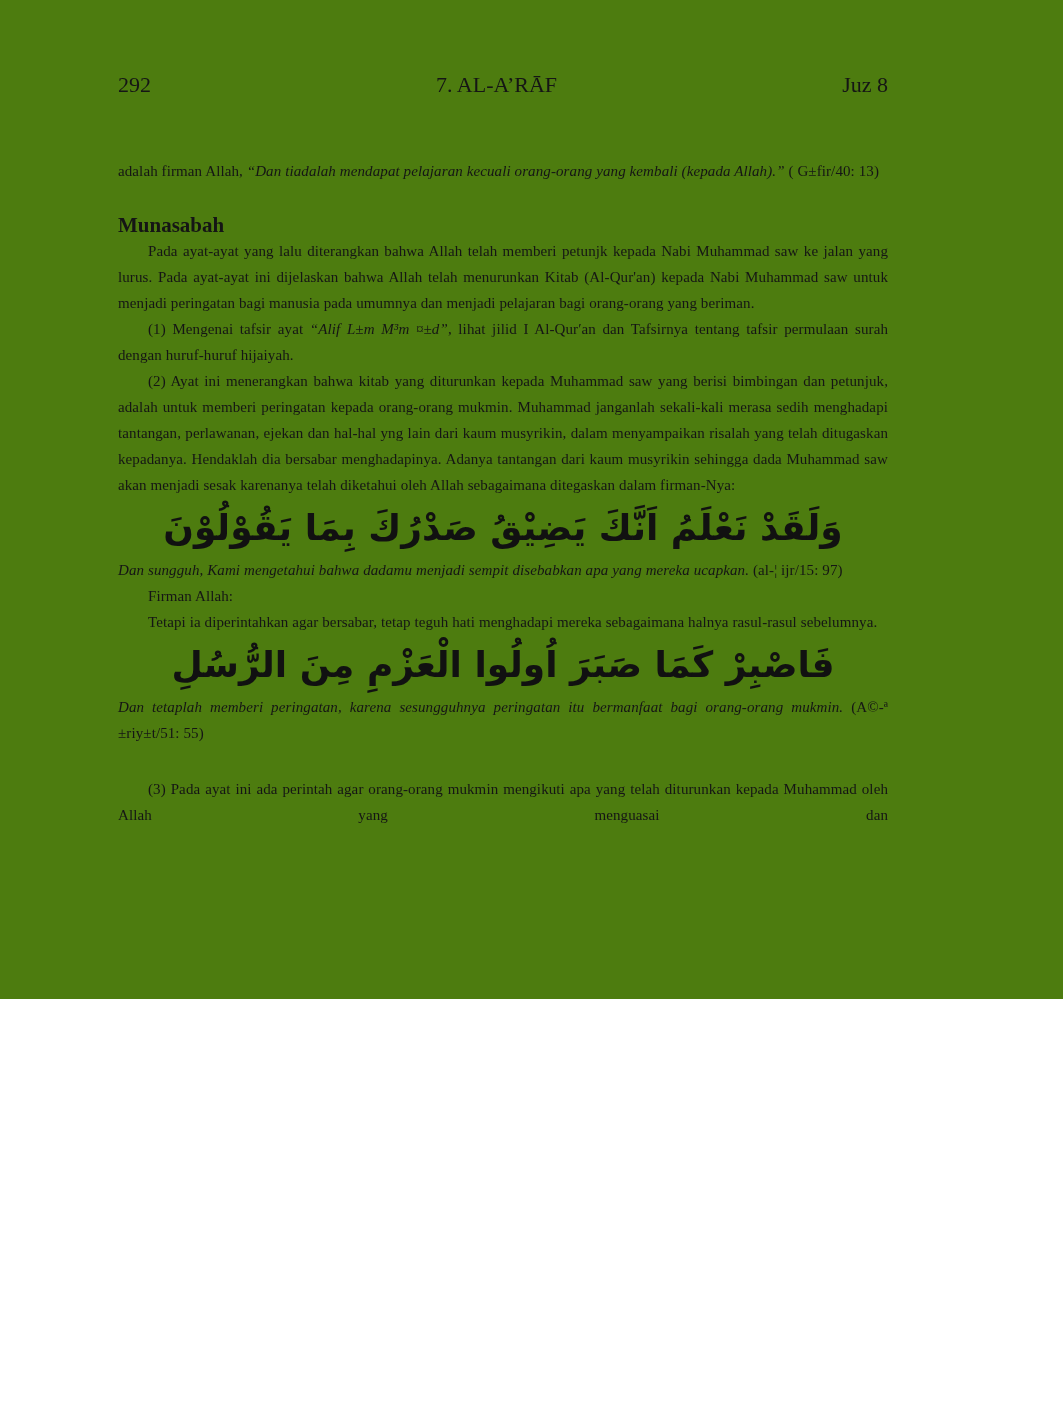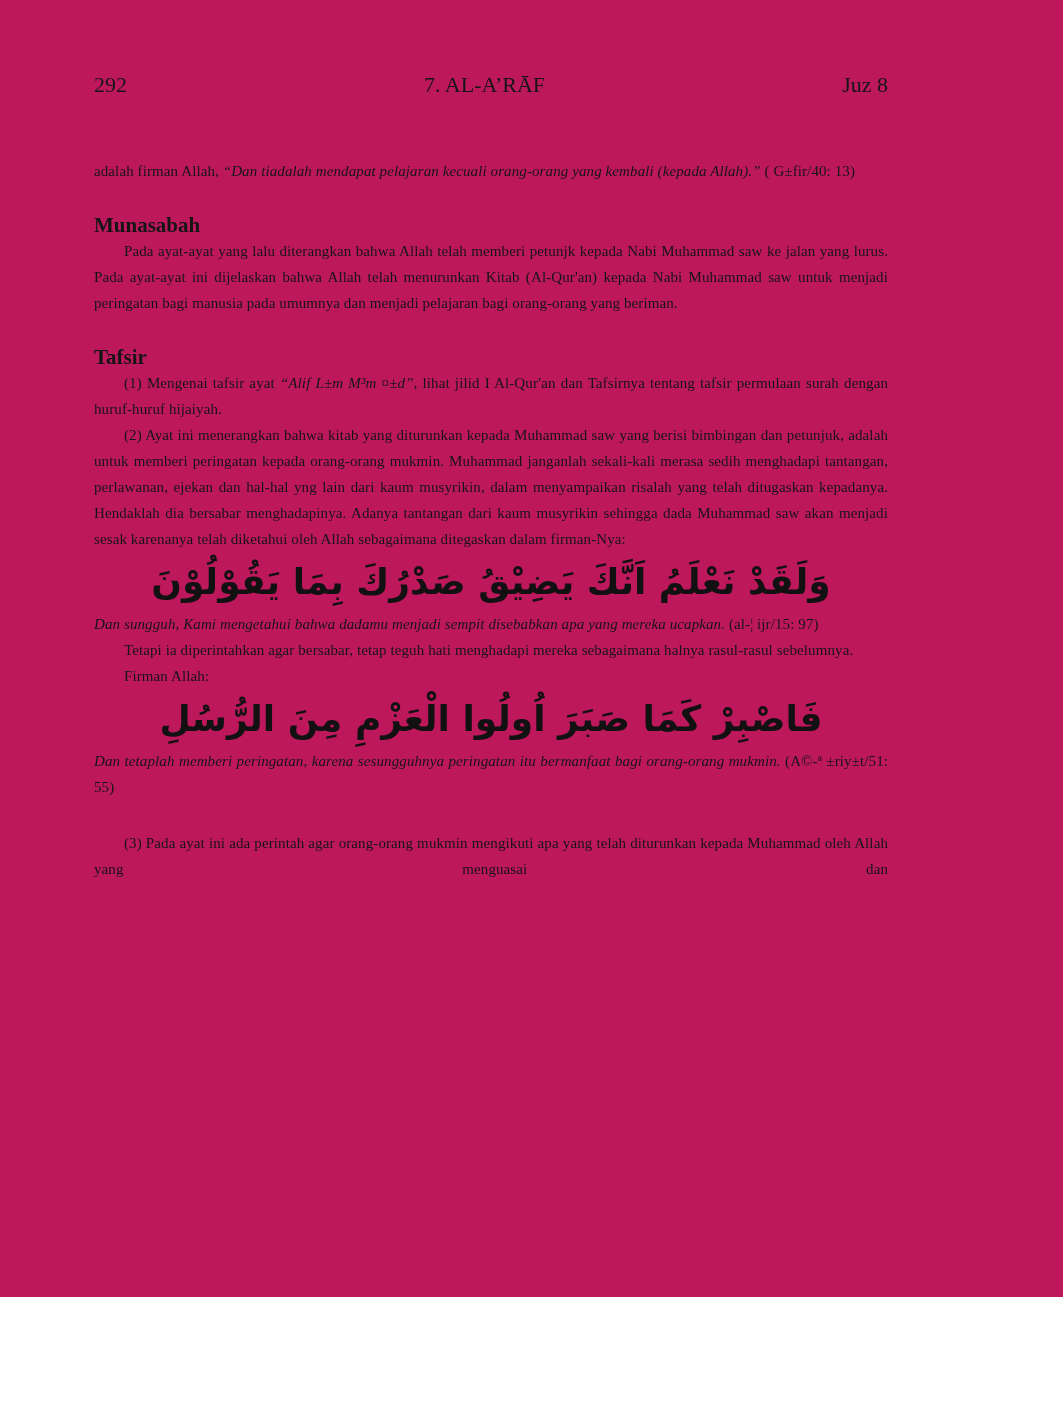--- a/index.html
+++ b/index.html
@@ -3,24 +3,24 @@
 <meta charset="utf-8">
 <style>
   html, body {
     margin: 0;
     padding: 0;
     background: #ffffff;
   }
   .page {
     position: relative;
     width: 1063px;
-    height: 1297px;
-    background: #be185d;
+    height: 999px;
+    background: #4d7c0f;
     box-sizing: border-box;
-    padding: 72px 175px 40px 94px;
+    padding: 72px 175px 40px 118px;
     font-family: "Liberation Serif", serif;
     color: #151515;
     overflow: hidden;
   }
   .pagehead {
     display: flex;
     justify-content: space-between;
     align-items: baseline;
     font-size: 22px;
     line-height: 26px;
@@ -64,24 +64,23 @@
 <div class="page">
   <div class="pagehead">
     <span>292</span>
     <span>7. AL-A’RĀF</span>
     <span>Juz 8</span>
   </div>
   <div class="content">
       <p class="para sp-xl"><span class="rm">adalah firman Allah, </span><span class="it">“Dan tiadalah mendapat pelajaran kecuali orang-orang yang kembali (kepada Allah).”</span><span class="rm"> ( G±fir/40: 13)</span></p>
       <div class="heading">Munasabah</div>
       <p class="para indent"><span class="rm">Pada ayat-ayat yang lalu diterangkan bahwa Allah telah memberi petunjk kepada Nabi Muhammad saw ke jalan yang lurus. Pada ayat-ayat ini dijelaskan bahwa Allah telah menurunkan Kitab (Al-Qur'an) kepada Nabi Muhammad saw untuk menjadi peringatan bagi manusia pada umumnya dan menjadi pelajaran bagi orang-orang yang beriman.</span></p>
-      <div class="heading">Tafsir</div>
       <p class="para indent"><span class="rm">(1)  Mengenai tafsir ayat </span><span class="it">“Alif L±m M³m ¤±d”</span><span class="rm">, lihat jilid I Al-Qur′an dan Tafsirnya tentang tafsir permulaan surah dengan huruf-huruf hijaiyah.</span></p>
       <p class="para indent"><span class="rm">(2) Ayat ini menerangkan bahwa kitab yang diturunkan kepada Muhammad saw yang berisi bimbingan dan petunjuk, adalah untuk memberi peringatan kepada orang-orang mukmin. Muhammad janganlah sekali-kali merasa sedih menghadapi tantangan, perlawanan, ejekan dan hal-hal yng lain dari kaum musyrikin, dalam menyampaikan risalah yang telah ditugaskan kepadanya. Hendaklah dia bersabar menghadapinya. Adanya tantangan dari kaum musyrikin sehingga dada Muhammad saw akan menjadi sesak karenanya telah diketahui oleh Allah sebagaimana ditegaskan dalam firman-Nya:</span></p>
       <div class="arabic" dir="rtl" lang="ar">وَلَقَدْ نَعْلَمُ اَنَّكَ يَضِيْقُ صَدْرُكَ بِمَا يَقُوْلُوْنَ</div>
       <p class="para"><span class="it">Dan sungguh, Kami mengetahui bahwa dadamu menjadi sempit disebabkan apa yang mereka ucapkan.</span><span class="rm"> (al-¦ ijr/15: 97)</span></p>
+      <p class="para indent"><span class="rm">Firman Allah:</span></p>
       <p class="para indent"><span class="rm">Tetapi ia diperintahkan agar bersabar, tetap teguh hati menghadapi mereka sebagaimana halnya rasul-rasul sebelumnya.</span></p>
-      <p class="para indent"><span class="rm">Firman Allah:</span></p>
       <div class="arabic" dir="rtl" lang="ar">فَاصْبِرْ كَمَا صَبَرَ اُولُوا الْعَزْمِ مِنَ الرُّسُلِ</div>
       <p class="para"><span class="it">Dan tetaplah memberi peringatan, karena sesungguhnya peringatan itu bermanfaat bagi orang-orang mukmin.</span><span class="rm"> (A©-ª ±riy±t/51: 55)</span></p>
       <p class="para indent cont sp-md"><span class="rm">(3) Pada ayat ini ada perintah agar orang-orang mukmin mengikuti apa yang telah diturunkan kepada Muhammad oleh Allah yang menguasai dan</span></p>
     </div>
 </div>
 
 </body></html>

